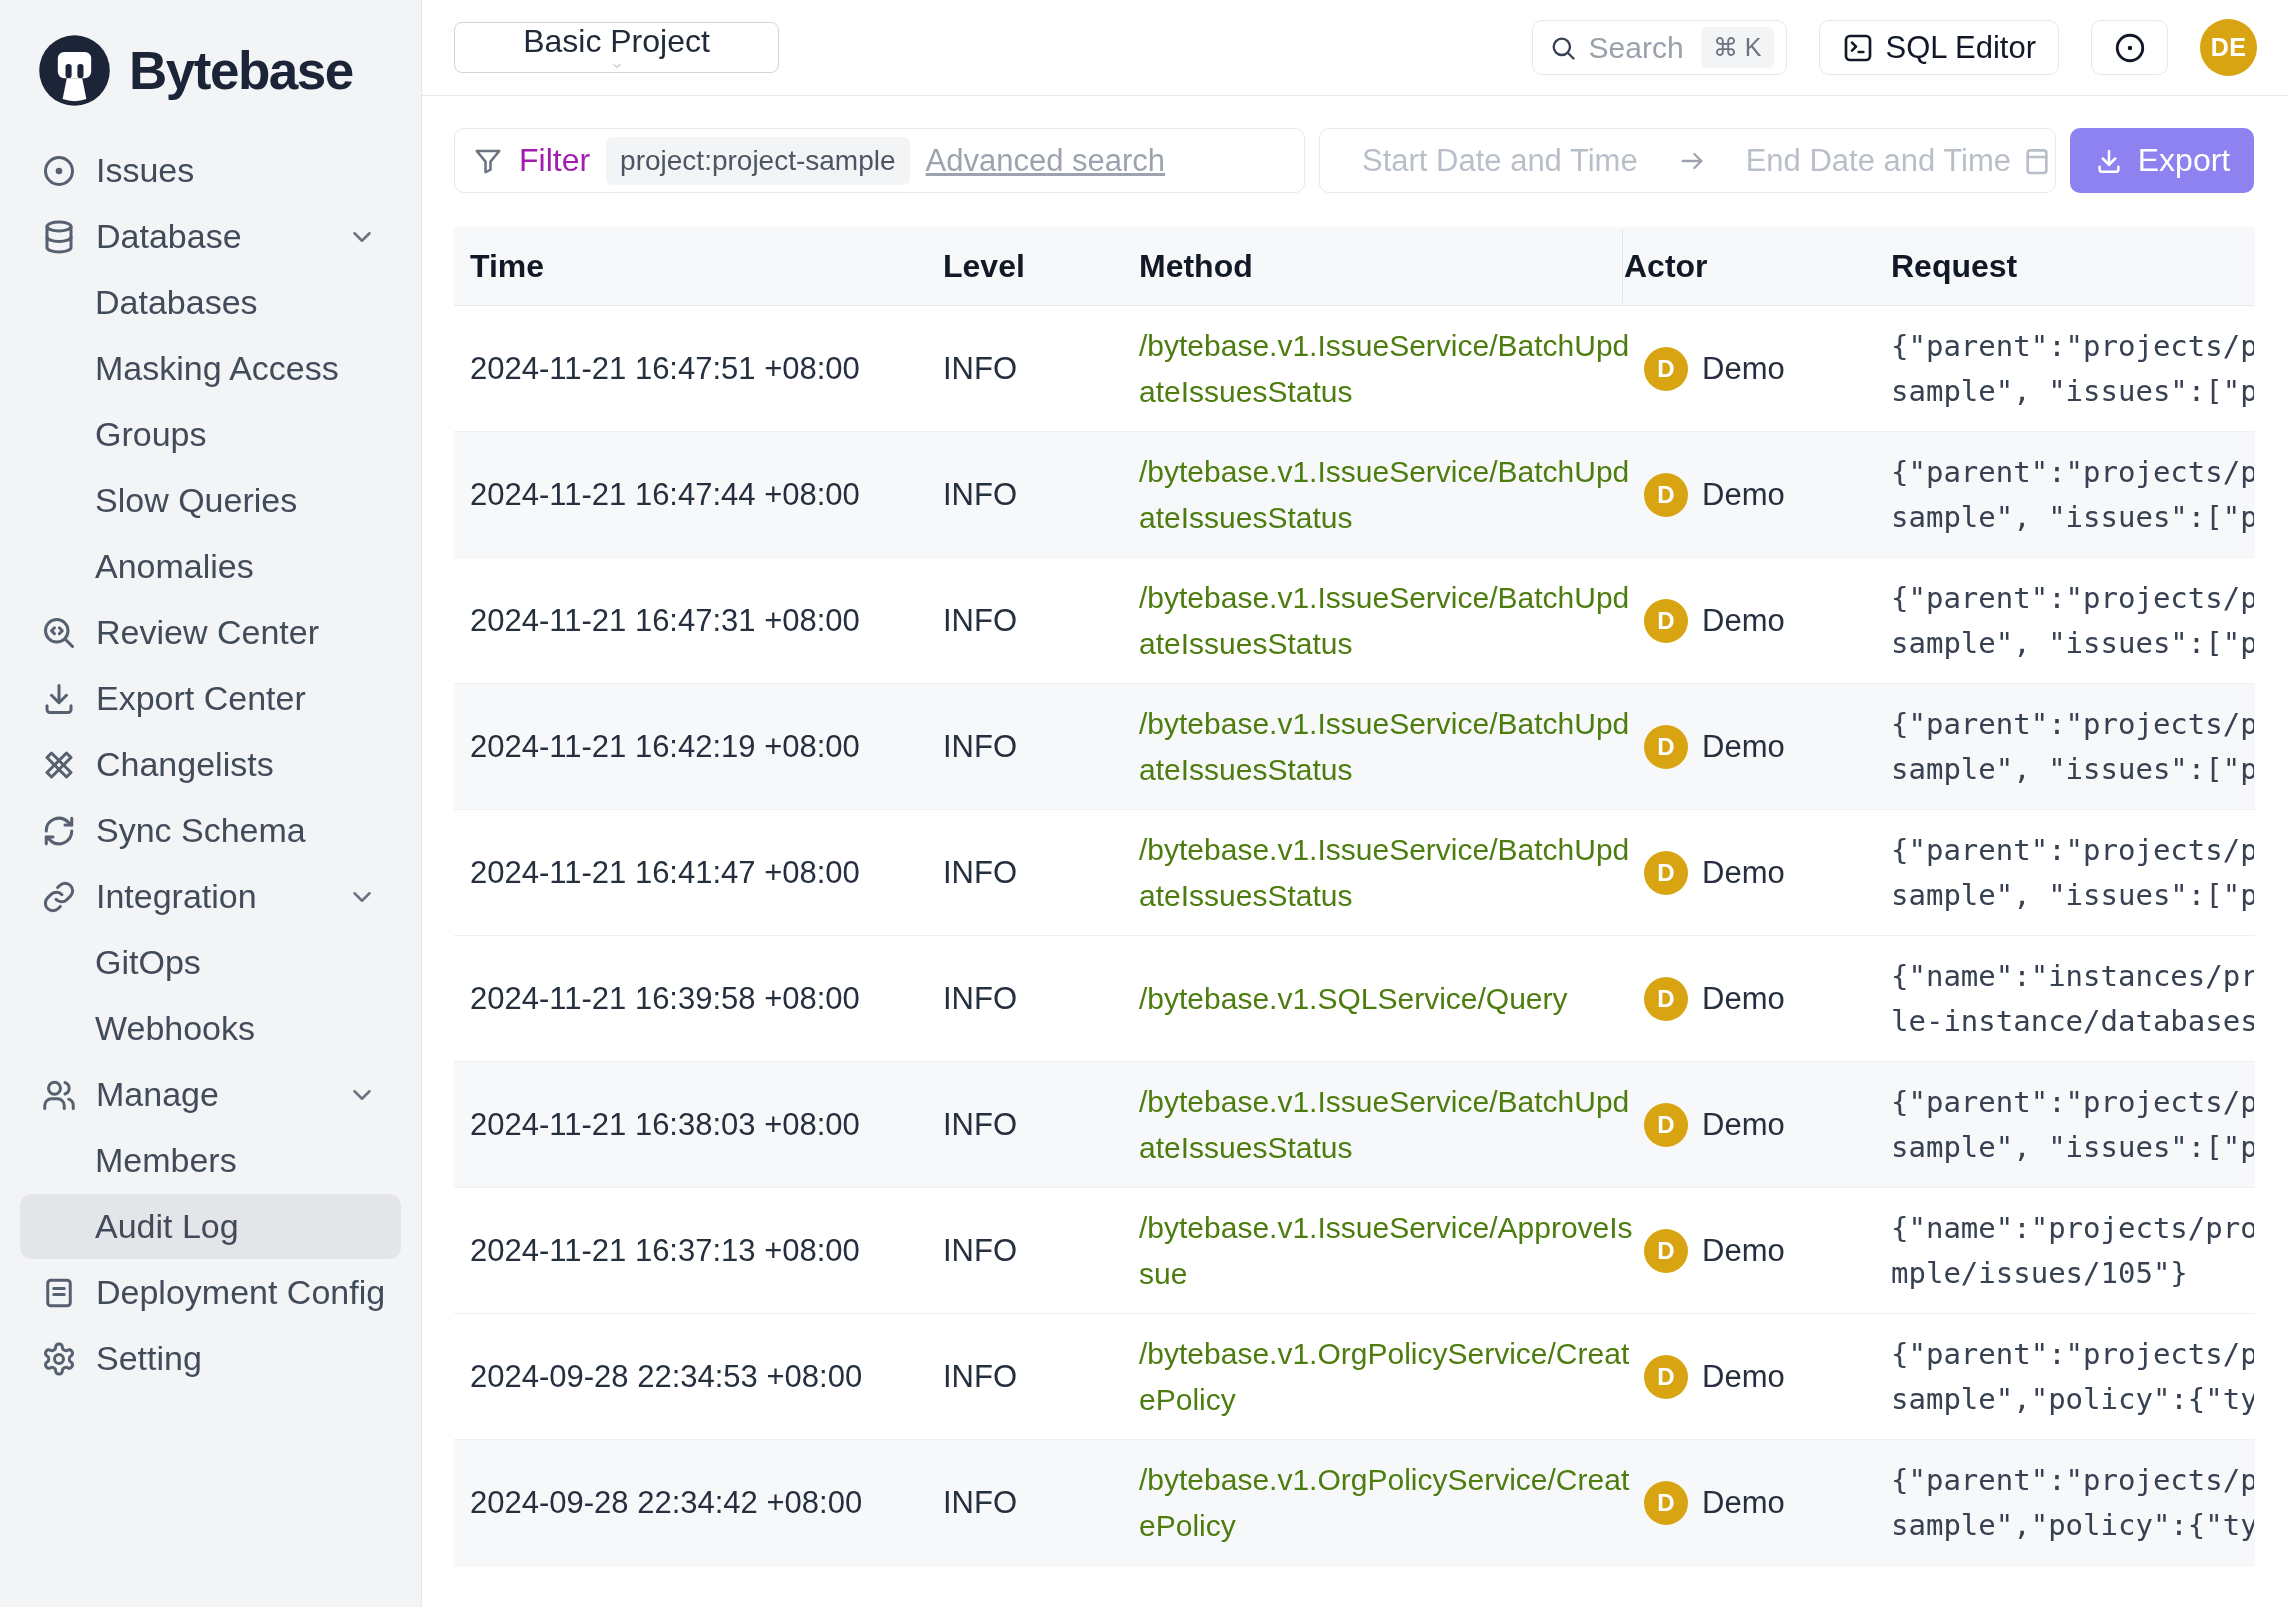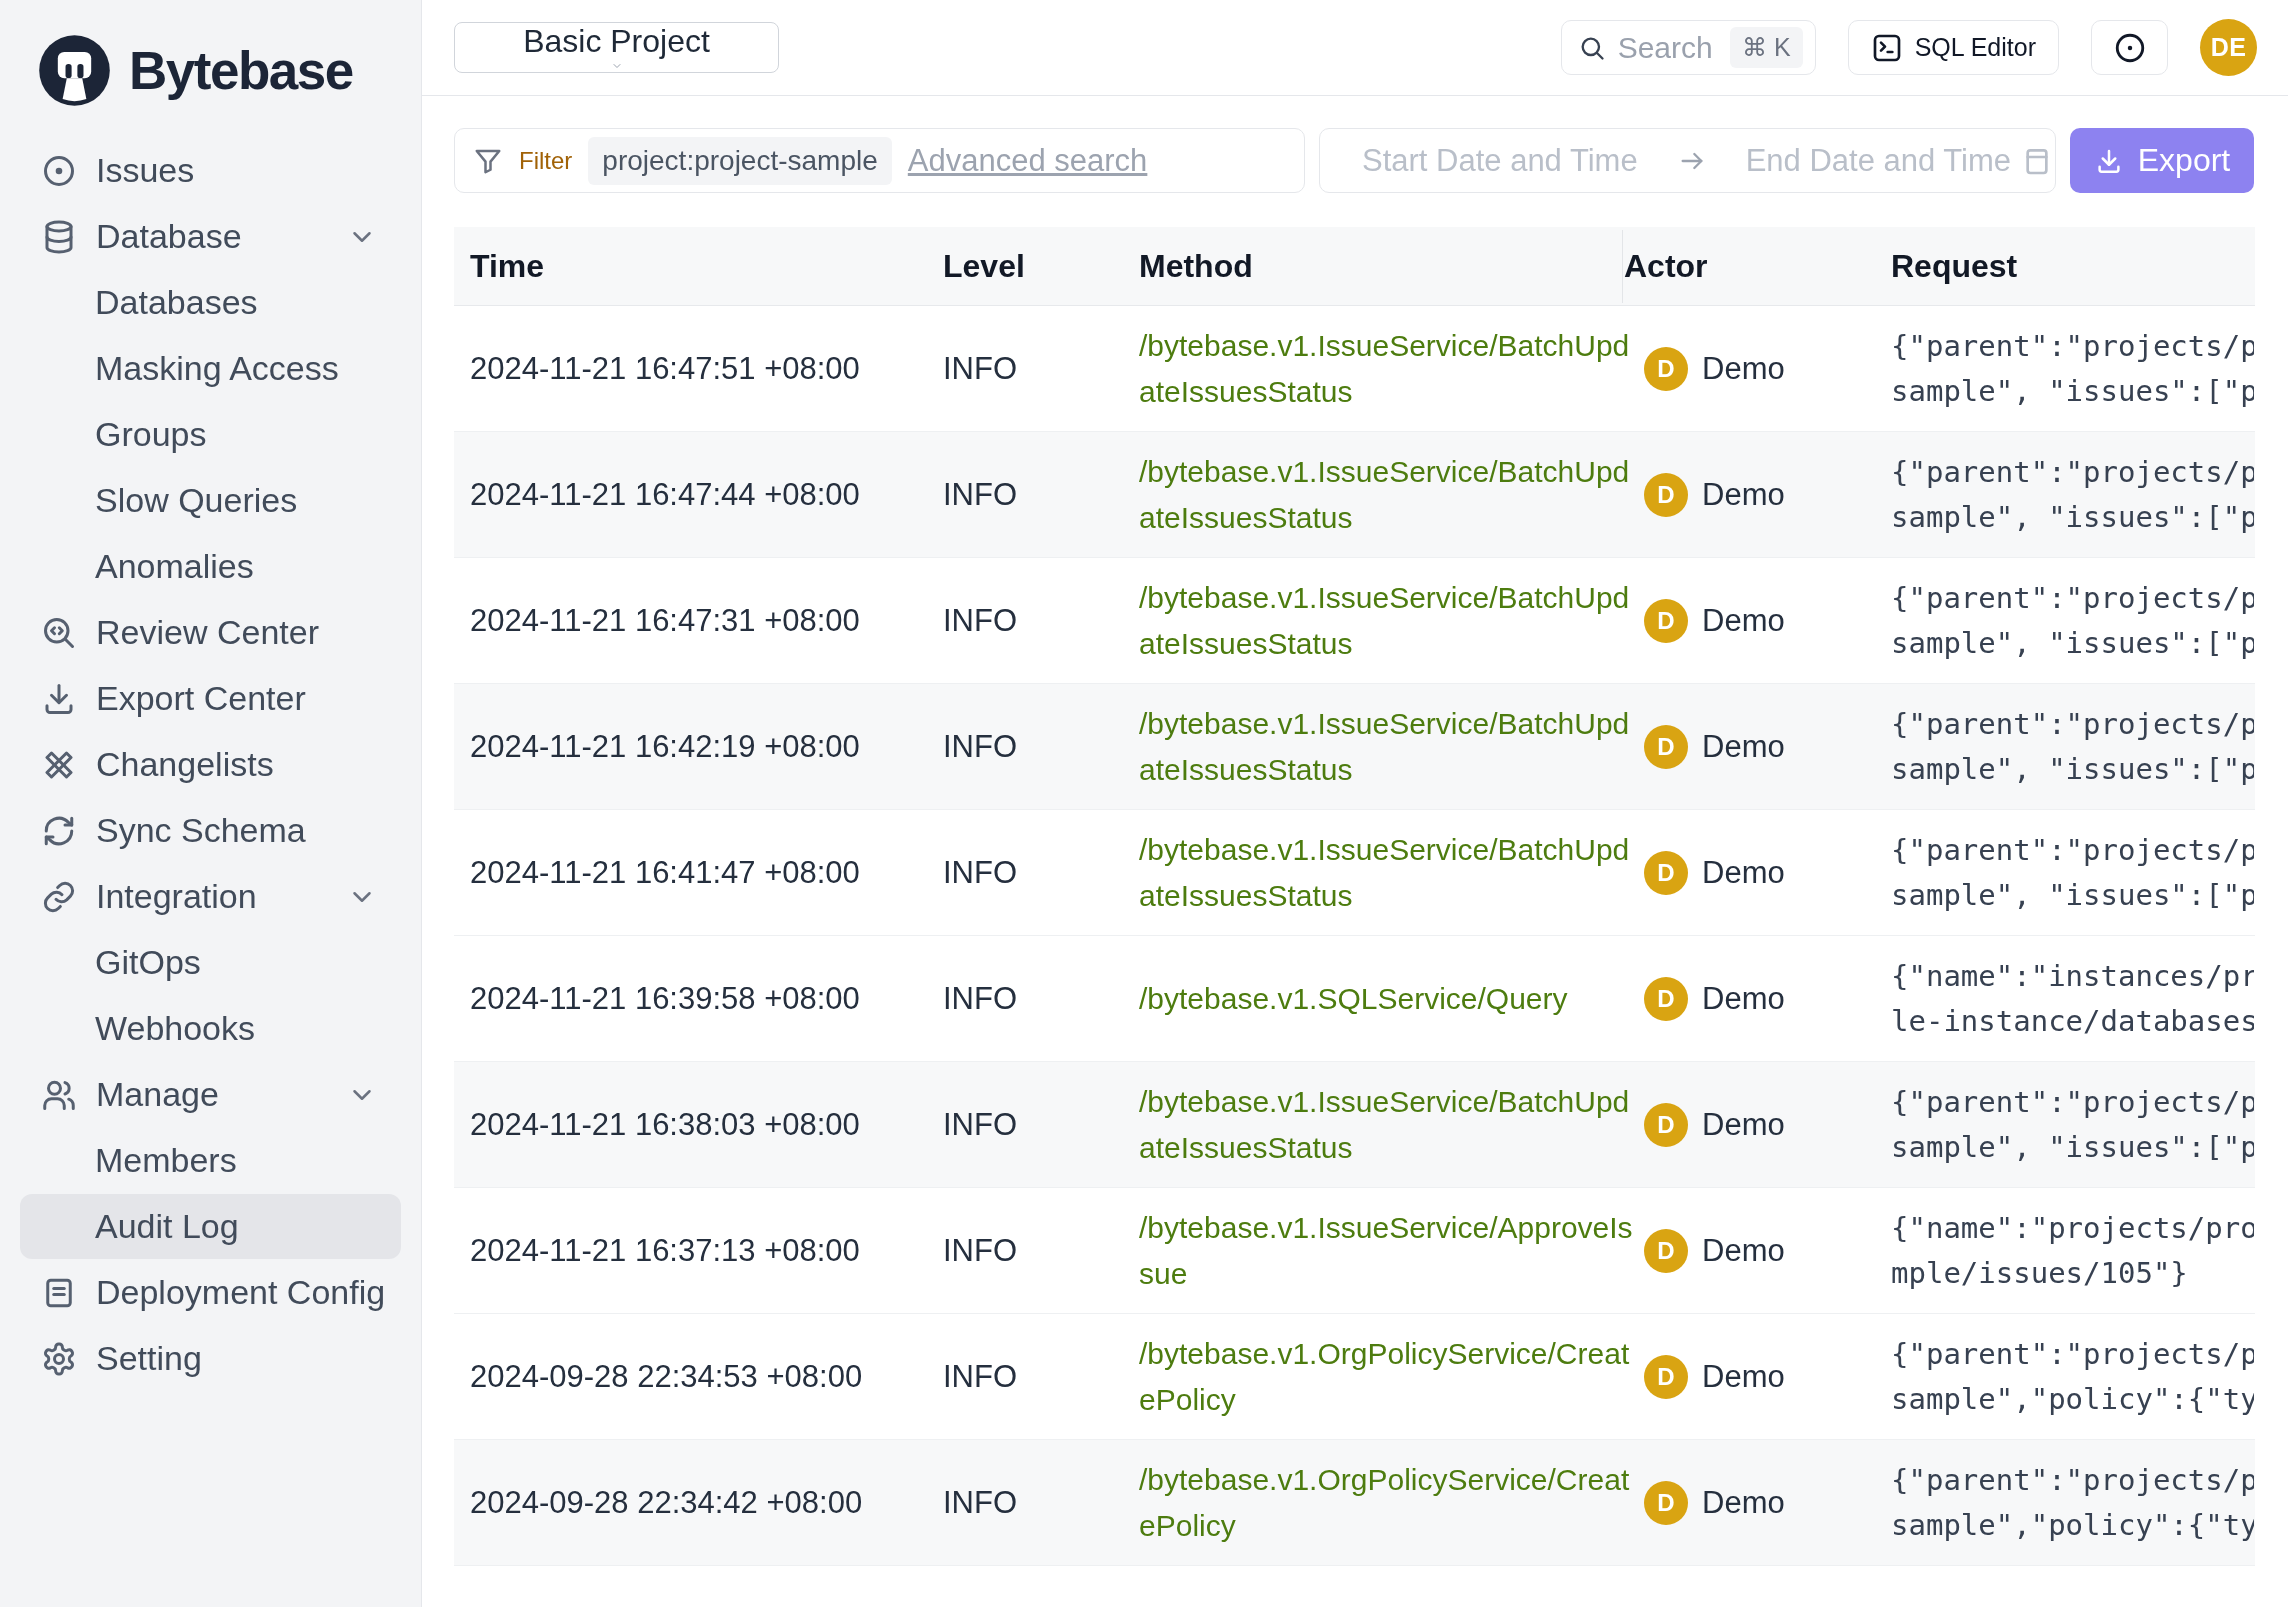--- a/index.html
+++ b/index.html
@@ -28,32 +28,32 @@
   .project-select .ps-label{font-size:32px;color:#1f2937;}
   .project-select svg{width:30px;height:30px;color:#9ca3af;}
   .topbar-right{margin-left:auto;display:flex;align-items:center;gap:32px;}
   .searchbox{display:flex;align-items:center;width:255px;height:55px;border:1px solid #e5e7eb;border-radius:10px;padding:0 12px 0 16px;gap:12px;cursor:text;background:#fff;}
   .searchbox .mag{color:#374151;display:flex;}
   .searchbox .mag svg{width:28px;height:28px;}
   .search-ph{font-size:30px;color:#9aa1ad;flex:1;}
   .kbd{background:#f3f4f6;border-radius:6px;padding:6px 12px;font-size:25px;color:#6b7280;white-space:nowrap;}
   .sqlbtn{display:flex;align-items:center;gap:12px;height:55px;border:1px solid #e5e7eb;border-radius:10px;background:#fff;padding:0 22px;cursor:pointer;}
   .sqlbtn svg{width:32px;height:32px;color:#111827;}
-  .sqlbtn .sql-label{font-size:25px;color:#111827;font-weight:500;white-space:nowrap;}
+  .sqlbtn .sql-label{font-size:31px;color:#111827;font-weight:500;white-space:nowrap;}
   .iconbtn{width:77px;height:55px;border:1px solid #e5e7eb;border-radius:10px;background:#fff;display:flex;align-items:center;justify-content:center;cursor:pointer;color:#111827;}
   .iconbtn svg{width:34px;height:34px;}
   .avatar{width:57px;height:57px;border-radius:50%;background:#d9a412;color:#fff;font-size:25px;font-weight:700;display:flex;align-items:center;justify-content:center;letter-spacing:0.5px;cursor:pointer;}
 
   
   .content{flex:1;padding:0 32px;min-width:0;}
   .toolbar{display:flex;align-items:center;gap:14px;margin-top:32px;}
   .filterbox{display:flex;align-items:center;width:851px;height:65px;border:1px solid #e5e7eb;border-radius:10px;padding:0 18px;gap:16px;cursor:text;background:#fff;}
   .filterbox .funnel{color:#6b7280;display:flex;}
   .filterbox .funnel svg{width:30px;height:30px;}
-  .filter-label{font-size:24px;color:#a16207;text-align:right;}
+  .filter-label{font-size:32px;color:#a21caf;text-align:right;}
   .filter-tag{background:#f3f4f6;border-radius:6px;padding:8px 14px;font-size:28px;color:#4b5563;white-space:nowrap;cursor:pointer;}
   .adv-ph{font-size:31px;color:#9ca3af;white-space:nowrap;text-decoration:underline;}
   .daterange{display:flex;align-items:center;width:737px;height:65px;border:1px solid #e5e7eb;border-radius:10px;padding:5px 20px;gap:10px;cursor:pointer;background:#fff;justify-content:center;}
   .date-ph{font-size:31px;color:#b9bfc9;white-space:nowrap;}
   .date-ph.start{margin-left:40px;}
   .dr-arrow{color:#9ca3af;display:flex;margin:0 30px;}
   .dr-arrow svg{width:28px;height:28px;}
   .cal{margin-left:auto;color:#b9bfc9;display:flex;}
   .cal svg{width:32px;height:32px;}
   .exportbtn{display:flex;align-items:center;justify-content:center;gap:14px;width:184px;height:65px;border:none;border-radius:10px;background:#8d82f0;color:#fff;cursor:pointer;flex:none;}

